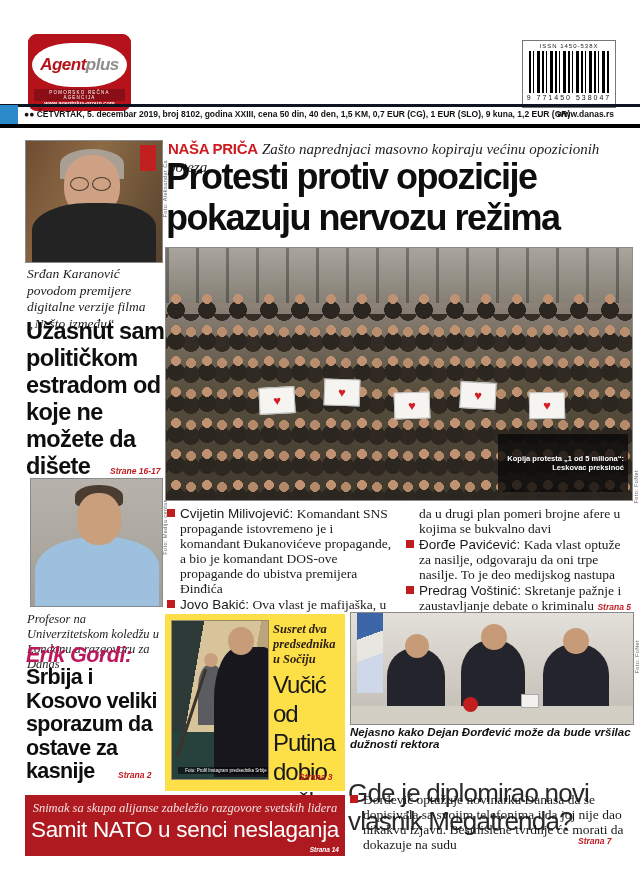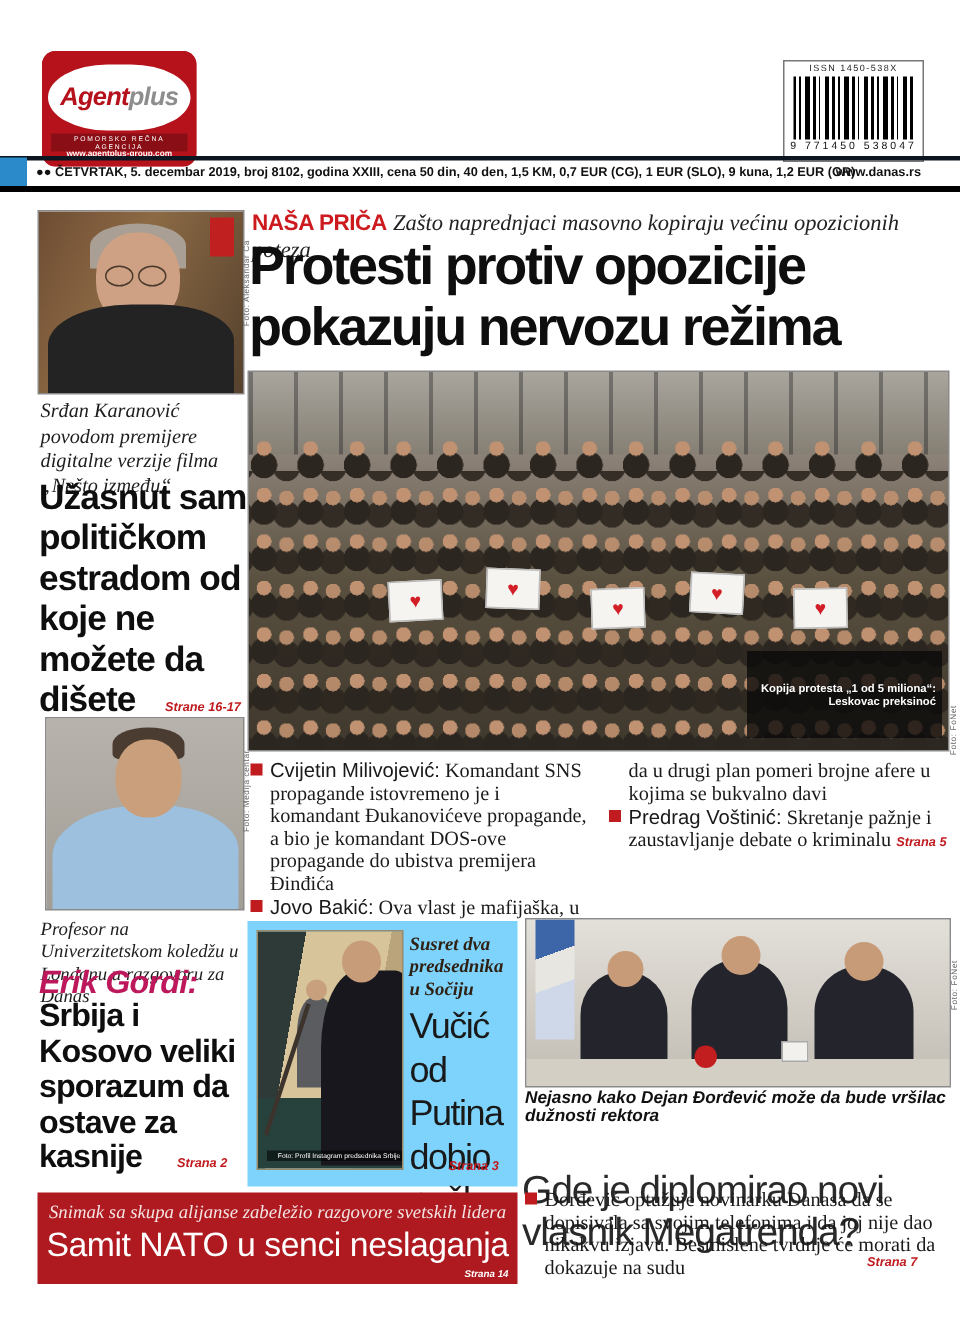--- a/index.html
+++ b/index.html
@@ -74,21 +74,21 @@
   #ref-karanovic{left:110px;top:466px;}
   #photo-gordi{left:30px;top:478px;width:131px;height:127px;background:linear-gradient(#b7b3ac,#a29d95);}
   #photo-gordi .sweater{position:absolute;left:4px;top:58px;width:124px;height:70px;background:#9cc0de;border-radius:48% 42% 0 0;}
   #photo-gordi .face{left:46px;top:14px;width:44px;height:52px;background:#c99f7c;border-radius:46%;}
   #photo-gordi .hair{left:44px;top:6px;width:48px;height:22px;background:#4a3c30;border-radius:50% 50% 20% 20%;}
   #cap-gordi{left:27px;top:612px;width:142px;font-size:12.5px;line-height:15px;color:#1d1d1d;}
   #name-gordi{left:26px;top:643px;width:142px;font-size:21.5px;font-weight:bold;letter-spacing:-.5px;color:#be185d;font-style:italic;}
   #hl-gordi{left:26px;top:666px;width:142px;font-size:21.5px;line-height:23.5px;font-weight:bold;letter-spacing:-.6px;color:#0e0e0e;}
   #ref-gordi{left:118px;top:770px;}
   
-  #sochi-box{left:165px;top:614px;width:180px;height:177px;background:#7dd3fc;}
+  #sochi-box{left:165px;top:614px;width:180px;height:177px;background:#fde047;}
   #sochi-photo{position:absolute;left:6px;top:6px;width:96px;height:158px;border:1px solid #9a8a6a;overflow:hidden;
                background:linear-gradient(100deg,#2e3a38 0 26%,#d8c49a 26% 72%,#b9a47c 72%);}
   #sochi-photo .floor{position:absolute;left:0;bottom:0;width:100%;height:30%;background:#27413c;}
   #sochi-photo .vucic{position:absolute;right:-8px;top:26px;width:62px;height:130px;background:#17171d;border-radius:40% 20% 0 0;}
   #sochi-photo .vhead{right:14px;top:6px;width:26px;height:28px;background:#c79c78;}
   #sochi-photo .putin{position:absolute;left:26px;top:44px;width:26px;height:60px;background:#5a5c60;border-radius:40% 40% 0 0;}
   #sochi-photo .phead{left:32px;top:32px;width:14px;height:14px;background:#c9a07e;}
   #sochi-photo .rifle{position:absolute;left:18px;top:46px;width:3px;height:92px;background:#3c342c;transform:rotate(18deg);}
   #sochi-credit{position:absolute;left:6px;bottom:5px;width:96px;background:rgba(0,0,0,.55);color:#fff;
                 font-size:4.5px;text-align:center;padding:1px 0;}
@@ -161,20 +161,21 @@
   </div>
   <span class="vcred" style="left:633px;top:470px;">Foto: FoNet</span>
 
   <div class="abs" id="lead-bullets">
     <div class="col">
       <p><span class="bullet-sq"></span><span class="bname">Cvijetin Milivojević:</span> <span>Komandant SNS propagande istovremeno je i komandant Đukanovićeve propagande, a bio je komandant DOS-ove propagande do ubistva premijera Đinđića</span></p>
       <p><span class="bullet-sq"></span><span class="bname">Jovo Bakić:</span> <span>Ova vlast je mafijaška, u doslovnom smislu te reči. Ona pokušava</span></p>
     </div>
     <div class="col">
       <p class="noind">da u drugi plan pomeri brojne afere u kojima se bukvalno davi</p>
+      <p><span class="bullet-sq"></span><span class="bname">Đorđe Pavićević:</span> <span>Kada vlast optuže za nasilje, odgovaraju da oni trpe nasilje. To je deo medijskog nastupa</span></p>
       <p><span class="bullet-sq"></span><span class="bname">Predrag Voštinić:</span> <span>Skretanje pažnje i zaustavljanje debate o kriminalu</span> <span class="pageref">Strana 5</span></p>
     </div>
   </div>
 
   <div class="photo" id="photo-karanovic">
     <div class="sign"></div>
     <div class="head-shape hair"></div>
     <div class="head-shape face"></div>
     <div class="g1"></div>
     <div class="g2"></div>

